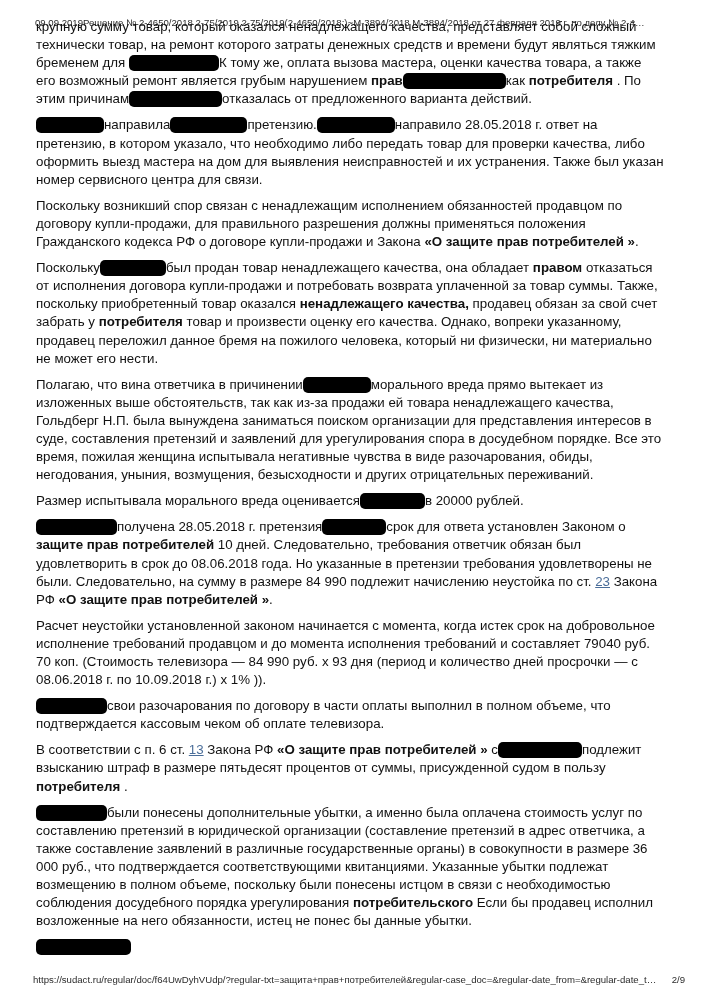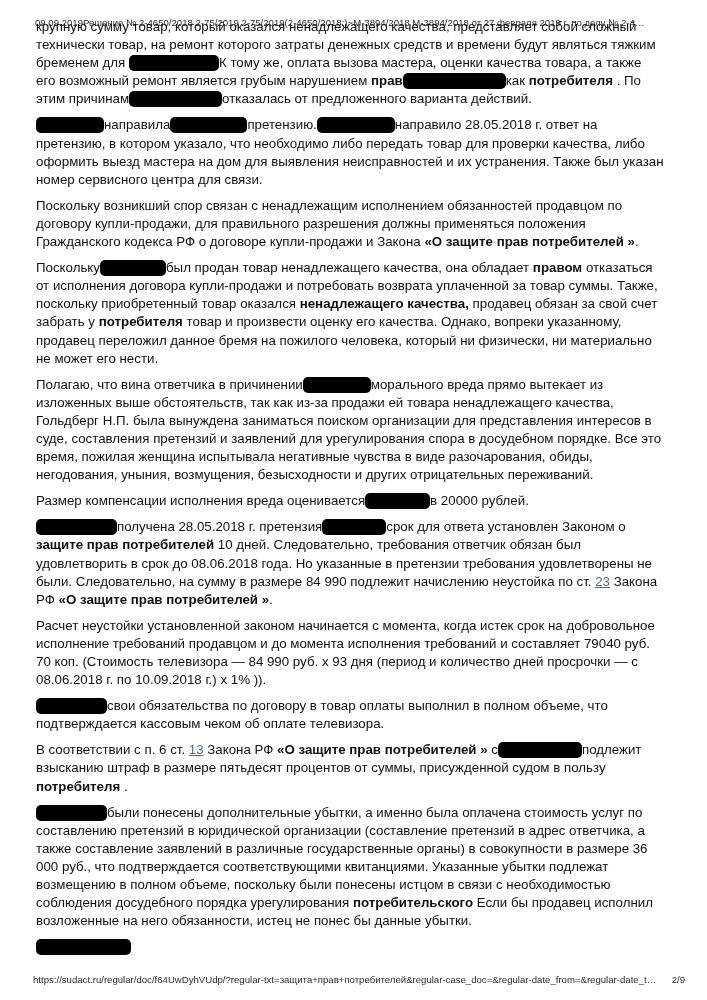--- a/index.html
+++ b/index.html
@@ -73,24 +73,24 @@
     <span class="date">09.09.2019</span>
     <span class="doc-title">Решение № 2-4650/2018 2-75/2019 2-75/2019(2-4650/2018;)~М-3894/2018 М-3894/2018 от 27 февраля 2019 г. по делу № 2-4…</span>
   </div>
 
   <div class="content">
       <p class="para"><span>крупную сумму товар, который оказался ненадлежащего качества, представляет собой сложный технически товар, на ремонт которого затраты денежных средств и времени будут являться тяжким бременем для </span><span class="redact" style="width: 90px; background: rgb(0, 0, 0);"></span><span>К тому же, оплата вызова мастера, оценки качества товара, а также его возможный ремонт является грубым нарушением </span><span class="bold">прав</span><span class="redact" style="width: 103px; background: rgb(0, 0, 0);"></span><span>как </span><span class="bold">потребителя</span><span> . По этим причинам</span><span class="redact" style="width: 93px; background: rgb(0, 0, 0);"></span><span>отказалась от предложенного варианта действий.</span></p>
       <p class="para"><span class="redact" style="width: 68px; background: rgb(0, 0, 0);"></span><span>направила</span><span class="redact" style="width: 77px; background: rgb(0, 0, 0);"></span><span>претензию.</span><span class="redact" style="width: 78px; background: rgb(0, 0, 0);"></span><span>направило 28.05.2018 г. ответ на претензию, в котором указало, что необходимо либо передать товар для проверки качества, либо оформить выезд мастера на дом для выявления неисправностей и их устранения. Также был указан номер сервисного центра для связи.</span></p>
       <p class="para"><span>Поскольку возникший спор связан с ненадлежащим исполнением обязанностей продавцом по договору купли-продажи, для правильного разрешения должны применяться положения Гражданского кодекса РФ о договоре купли-продажи и Закона </span><span class="bold">«О защите прав потребителей »</span><span>.</span></p>
       <p class="para"><span>Поскольку</span><span class="redact" style="width: 66px; background: rgb(0, 0, 0);"></span><span>был продан товар ненадлежащего качества, она обладает </span><span class="bold">правом</span><span> отказаться от исполнения договора купли-продажи и потребовать возврата уплаченной за товар суммы. Также, поскольку приобретенный товар оказался </span><span class="bold">ненадлежащего качества,</span><span> продавец обязан за свой счет забрать у </span><span class="bold">потребителя</span><span> товар и произвести оценку его качества. Однако, вопреки указанному, продавец переложил данное бремя на пожилого человека, который ни физически, ни материально не может его нести.</span></p>
       <p class="para"><span>Полагаю, что вина ответчика в причинении</span><span class="redact" style="width: 68px; background: rgb(0, 0, 0);"></span><span>морального вреда прямо вытекает из изложенных выше обстоятельств, так как из-за продажи ей товара ненадлежащего качества, Гольдберг Н.П. была вынуждена заниматься поиском организации для представления интересов в суде, составления претензий и заявлений для урегулирования спора в досудебном порядке. Все это время, пожилая женщина испытывала негативные чувства в виде разочарования, обиды, негодования, уныния, возмущения, безысходности и других отрицательных переживаний.</span></p>
-      <p class="para"><span>Размер компенсации исполнения вреда оценивается</span><span class="redact" style="width: 65px; background: rgb(0, 0, 0);"></span><span>в 20000 рублей.</span></p>
+      <p class="para"><span>Размер испытывала морального вреда оценивается</span><span class="redact" style="width: 65px; background: rgb(0, 0, 0);"></span><span>в 20000 рублей.</span></p>
       <p class="para"><span class="redact" style="width: 81px; background: rgb(0, 0, 0);"></span><span>получена 28.05.2018 г. претензия</span><span class="redact" style="width: 64px; background: rgb(0, 0, 0);"></span><span>срок для ответа установлен Законом о </span><span class="bold">защите прав потребителей</span><span> 10 дней. Следовательно, требования ответчик обязан был удовлетворить в срок до 08.06.2018 года. Но указанные в претензии требования удовлетворены не были. Следовательно, на сумму в размере 84 990 подлежит начислению неустойка по ст. </span><a class="law-link" style="color: rgb(74, 109, 153);">23</a><span> Закона РФ </span><span class="bold">«О защите прав потребителей »</span><span>.</span></p>
       <p class="para"><span>Расчет неустойки установленной законом начинается с момента, когда истек срок на добровольное исполнение требований продавцом и до момента исполнения требований и составляет 79040 руб. 70 коп. (Стоимость телевизора — 84 990 руб. x 93 дня (период и количество дней просрочки — с 08.06.2018 г. по 10.09.2018 г.) x 1% )).</span></p>
-      <p class="para"><span class="redact" style="width: 71px; background: rgb(0, 0, 0);"></span><span>свои обязательства по договору в товар оплаты выполнил в полном объеме, что подтверждается кассовым чеком об оплате телевизора.</span></p>
+      <p class="para"><span class="redact" style="width: 71px; background: rgb(0, 0, 0);"></span><span>свои разочарования по договору в части оплаты выполнил в полном объеме, что подтверждается кассовым чеком об оплате телевизора.</span></p>
       <p class="para"><span>В соответствии с п. 6 ст. </span><a class="law-link" style="color: rgb(74, 109, 153);">13</a><span> Закона РФ </span><span class="bold">«О защите прав потребителей »</span><span> с</span><span class="redact" style="width: 84px; background: rgb(0, 0, 0);"></span><span>подлежит взысканию штраф в размере пятьдесят процентов от суммы, присужденной судом в пользу </span><span class="bold">потребителя</span><span> .</span></p>
       <p class="para"><span class="redact" style="width: 71px; background: rgb(0, 0, 0);"></span><span>были понесены дополнительные убытки, а именно была оплачена стоимость услуг по составлению претензий в юридической организации (составление претензий в адрес ответчика, а также составление заявлений в различные государственные органы) в совокупности в размере 36 000 руб., что подтверждается соответствующими квитанциями. Указанные убытки подлежат возмещению в полном объеме, поскольку были понесены истцом в связи с необходимостью соблюдения досудебного порядка урегулирования </span><span class="bold">потребительского</span><span> Если бы продавец исполнил возложенные на него обязанности, истец не понес бы данные убытки.</span></p>
       <p class="para"><span class="redact" style="width: 95px; background: rgb(0, 0, 0);"></span></p>
     </div>
 
   <div class="print-footer">
     <span class="url">https://sudact.ru/regular/doc/f64UwDyhVUdp/?regular-txt=защита+прав+потребителей&amp;regular-case_doc=&amp;regular-date_from=&amp;regular-date_t…</span>
     <span class="pageno">2/9</span>
   </div>
 

